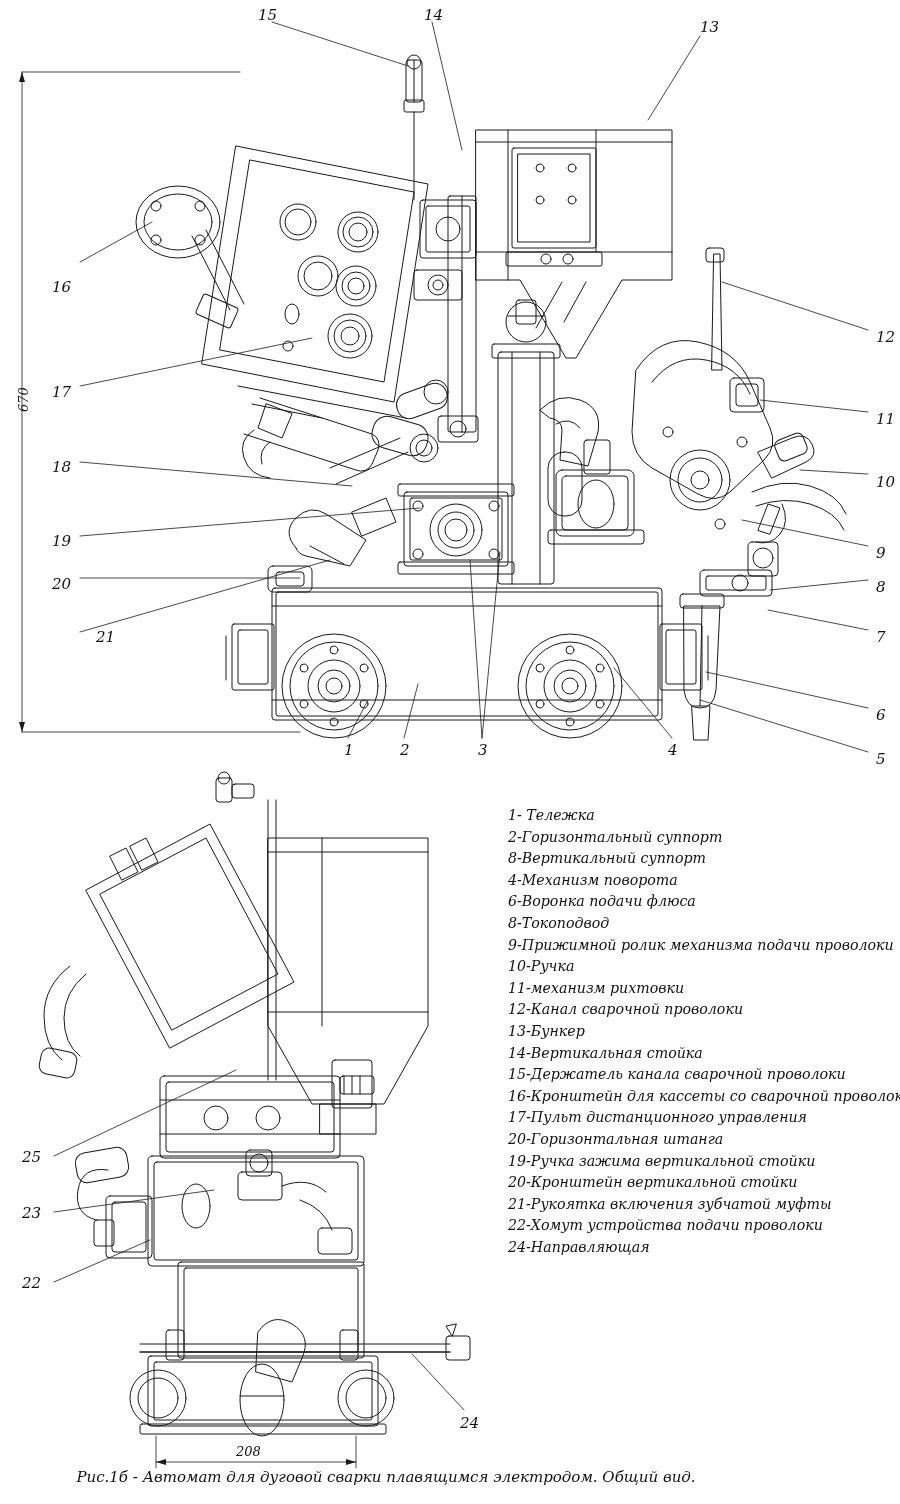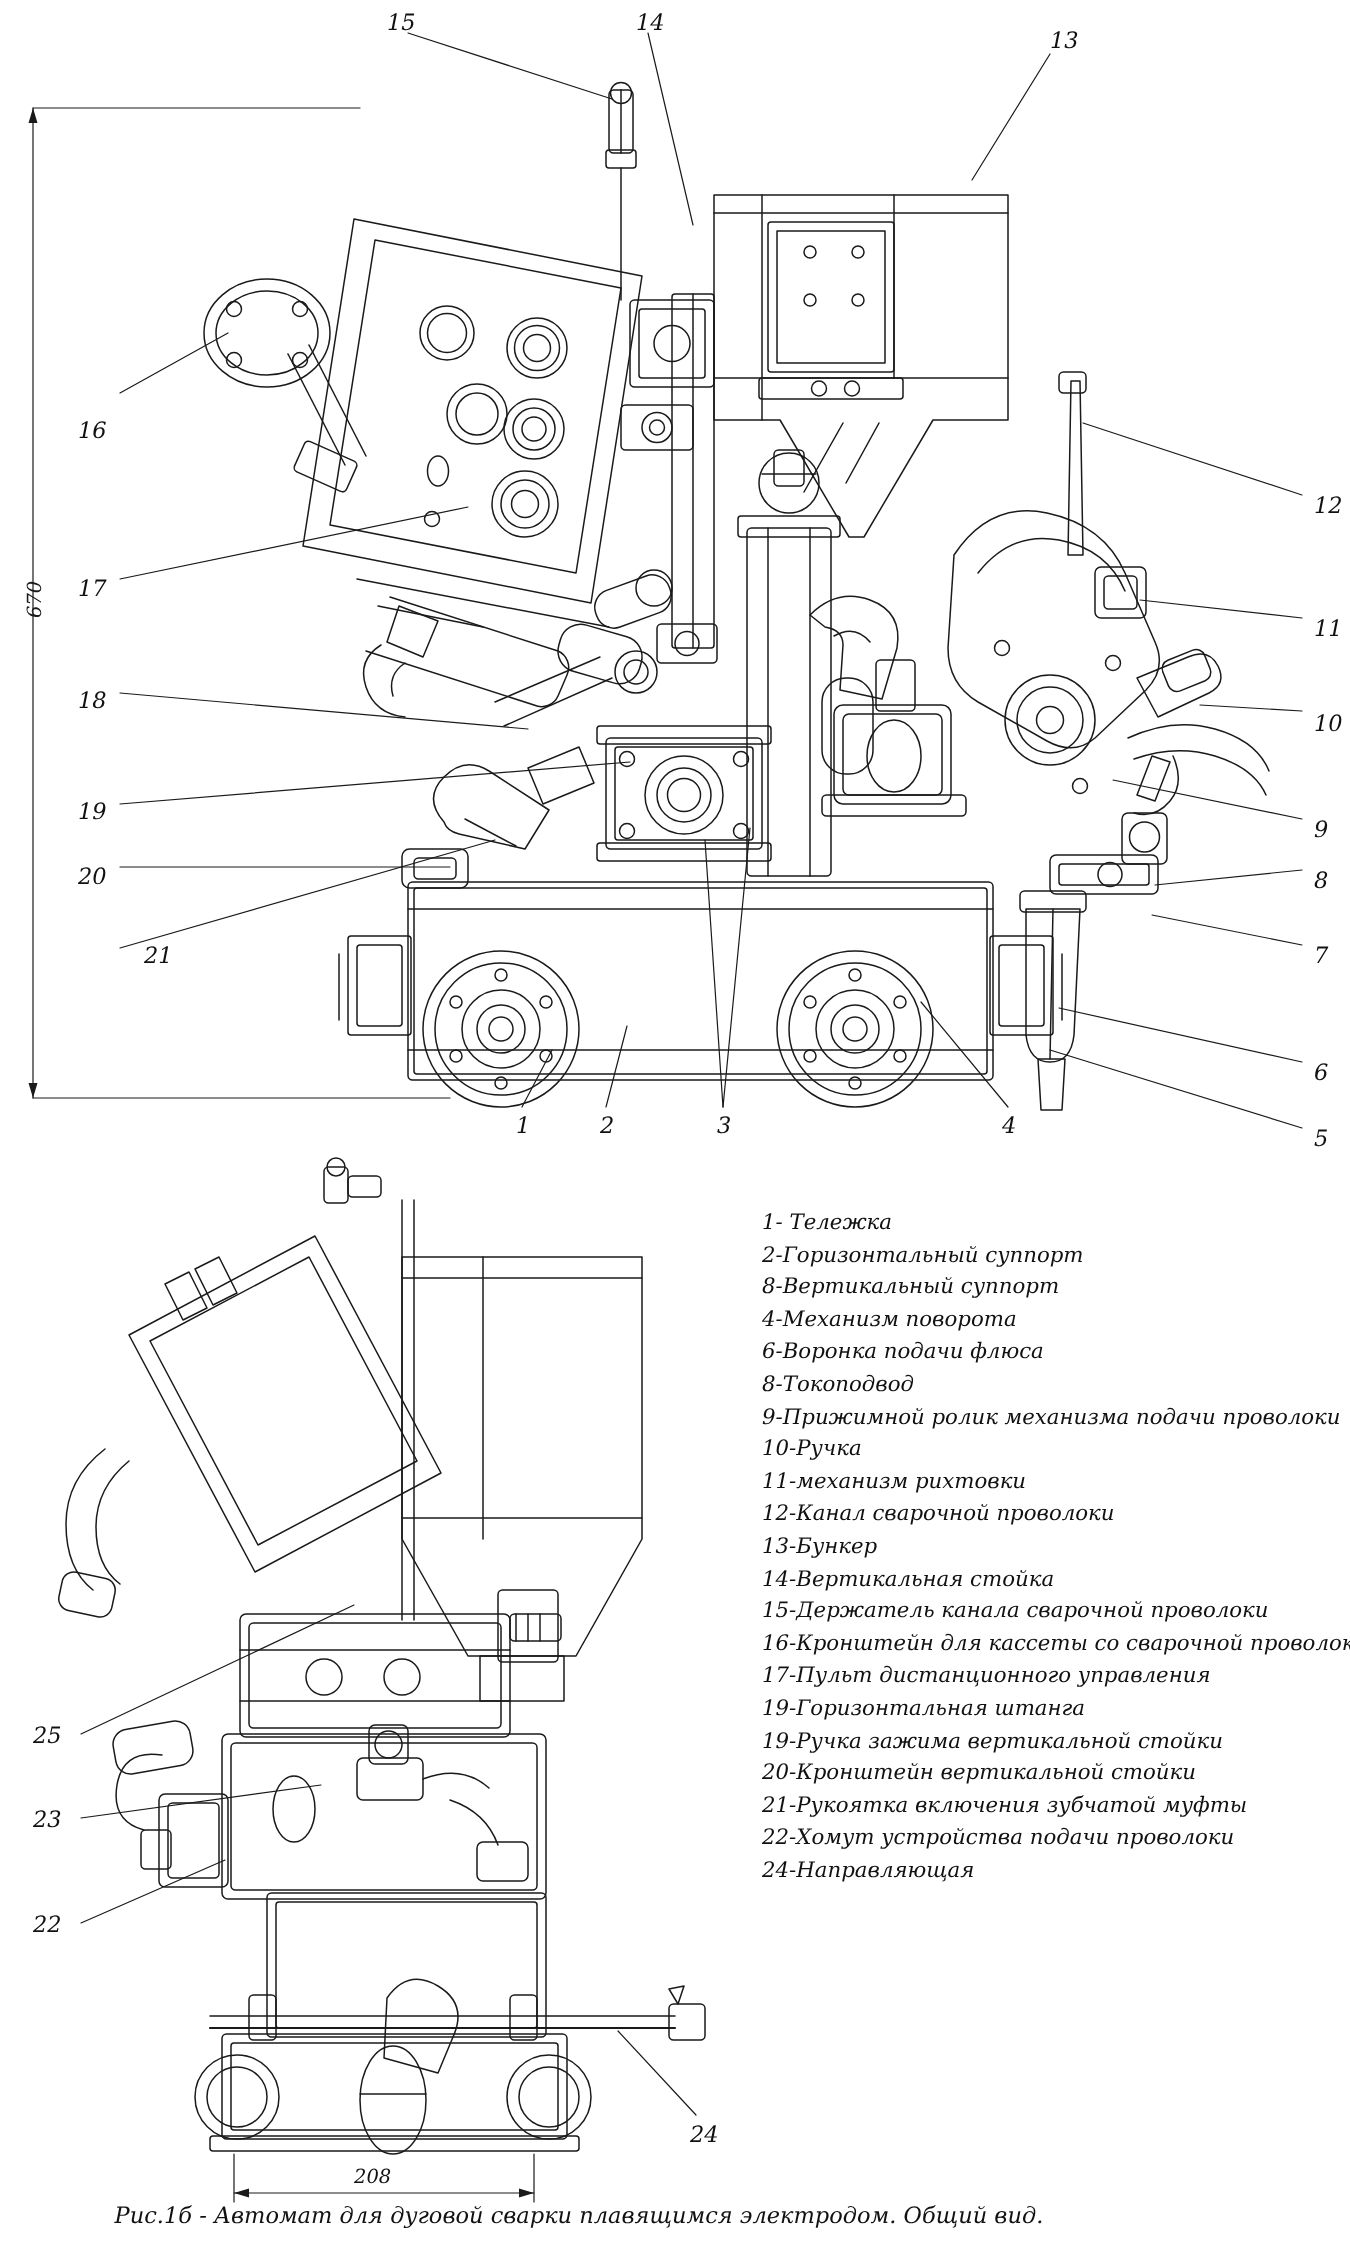--- a/index.html
+++ b/index.html
@@ -458,21 +458,21 @@
     <div class="legend-item">8-Токоподвод</div>
     <div class="legend-item">9-Прижимной ролик механизма подачи проволоки</div>
     <div class="legend-item">10-Ручка</div>
     <div class="legend-item">11-механизм рихтовки</div>
     <div class="legend-item">12-Канал сварочной проволоки</div>
     <div class="legend-item">13-Бункер</div>
     <div class="legend-item">14-Вертикальная стойка</div>
     <div class="legend-item">15-Держатель канала сварочной проволоки</div>
     <div class="legend-item">16-Кронштейн для кассеты со сварочной проволокой</div>
     <div class="legend-item">17-Пульт дистанционного управления</div>
-    <div class="legend-item">19-Горизонтальная штанга</div>
+    <div class="legend-item">20-Горизонтальная штанга</div>
     <div class="legend-item">19-Ручка зажима вертикальной стойки</div>
     <div class="legend-item">20-Кронштейн вертикальной стойки</div>
     <div class="legend-item">21-Рукоятка включения зубчатой муфты</div>
     <div class="legend-item">22-Хомут устройства подачи проволоки</div>
     <div class="legend-item">24-Направляющая</div>
   </div>
 
   <div id="caption">Рис.1б - Автомат для дуговой сварки плавящимся электродом. Общий вид.</div>
 
 </div>

